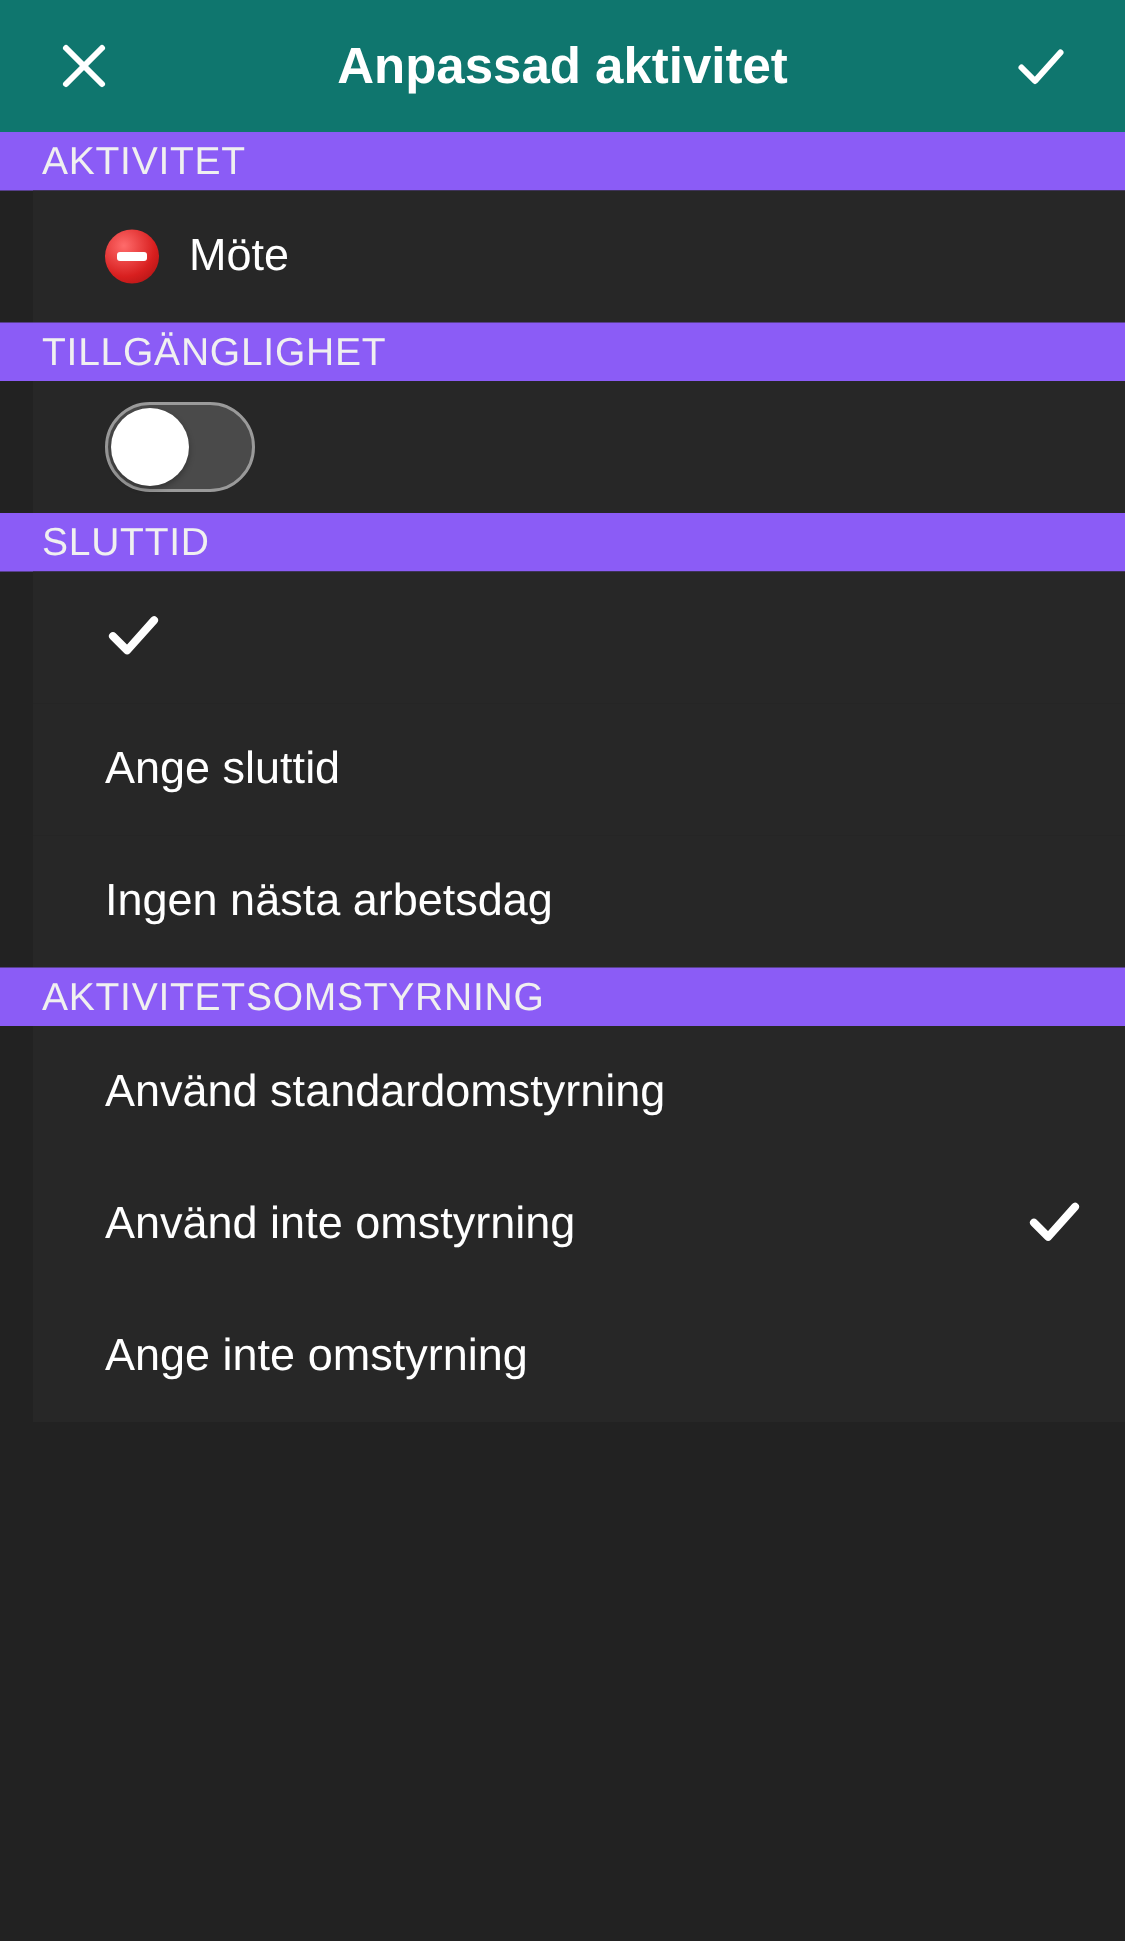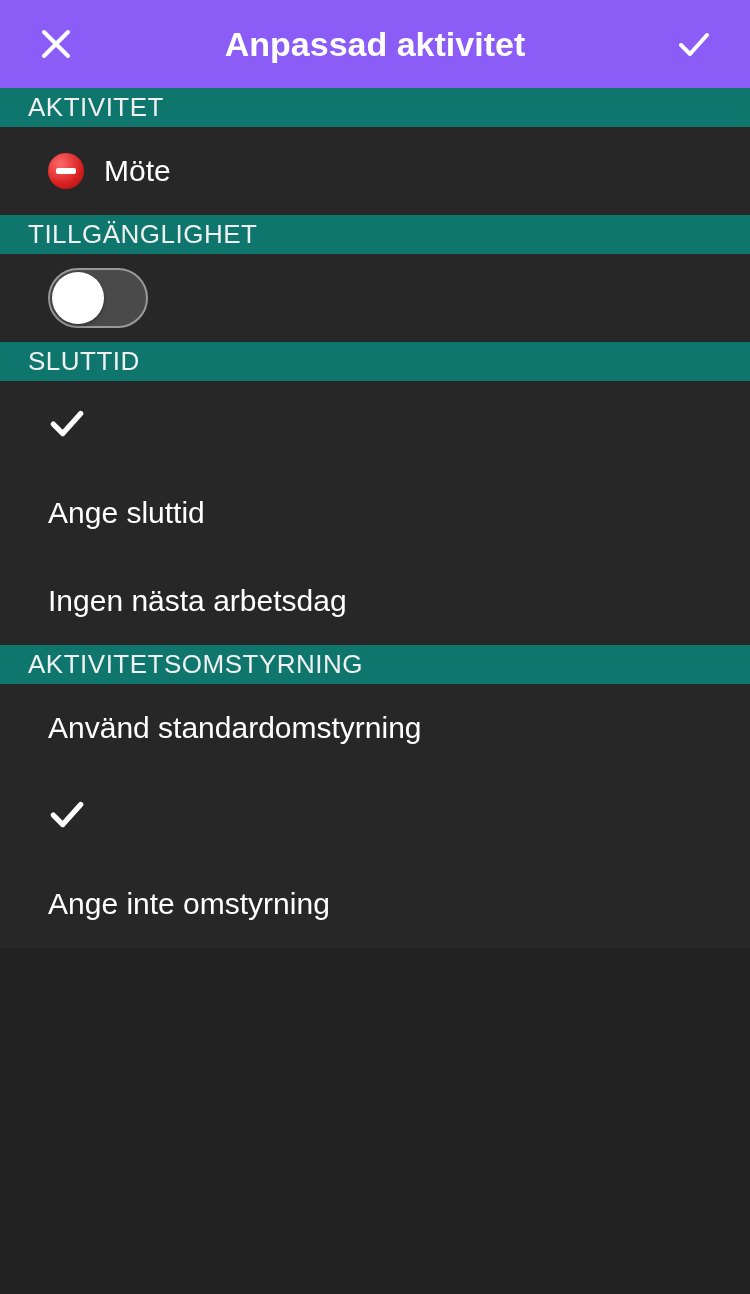--- a/index.html
+++ b/index.html
@@ -9,21 +9,21 @@
     }
     body {
       width: 750px;
       height: 1294px;
       background: #222222;
       font-family: -apple-system, BlinkMacSystemFont, "Helvetica Neue", sans-serif;
       color: #ffffff;
       overflow: hidden;
     }
     .header {
-      background: #8b5cf6;
+      background: #0f766e;
       height: 88px;
       display: flex;
       align-items: center;
       justify-content: space-between;
       padding: 0 36px;
     }
     .header-title {
       font-size: 34px;
       font-weight: 600;
       color: #ffffff;
@@ -39,37 +39,38 @@
       cursor: pointer;
     }
     .close-icon svg, .confirm-icon svg {
       width: 36px;
       height: 36px;
       stroke: #ffffff;
       stroke-width: 4;
       fill: none;
     }
     .section-header {
-      background: #0f766e;
+      background: #8b5cf6;
       padding: 12px 28px;
       font-size: 26px;
       font-weight: 400;
       letter-spacing: 0.5px;
       color: #f0f0f0;
       height: 39px;
       display:flex;
       align-items:center;
     }
     .row {
       background: #272727;
       padding: 0 28px 0 48px;
       min-height: 88px;
       display: flex;
       align-items: center;
       justify-content: space-between;
+      margin-left: 22px;
     }
     .row-label {
       font-size: 30px;
       font-weight: 500;
       color: #ffffff;
     }
     .activity-row {
       padding-left: 48px;
     }
     .activity-content {
@@ -167,20 +168,21 @@
 </div>
 <div class="row">
   <div class="row-label">Ingen nästa arbetsdag</div>
 </div>
 
 <div class="section-header">AKTIVITETSOMSTYRNING</div>
 <div class="row">
   <div class="row-label">Använd standardomstyrning</div>
 </div>
 <div class="row">
+  <div class="row-label">Använd inte omstyrning</div>
   <div class="check-icon">
     <svg viewBox="0 0 36 36">
       <polyline points="5,19 14,28 31,9" stroke-linecap="round" stroke-linejoin="round"></polyline>
     </svg>
   </div>
 </div>
 <div class="row">
   <div class="row-label">Ange inte omstyrning</div>
 </div>
 

